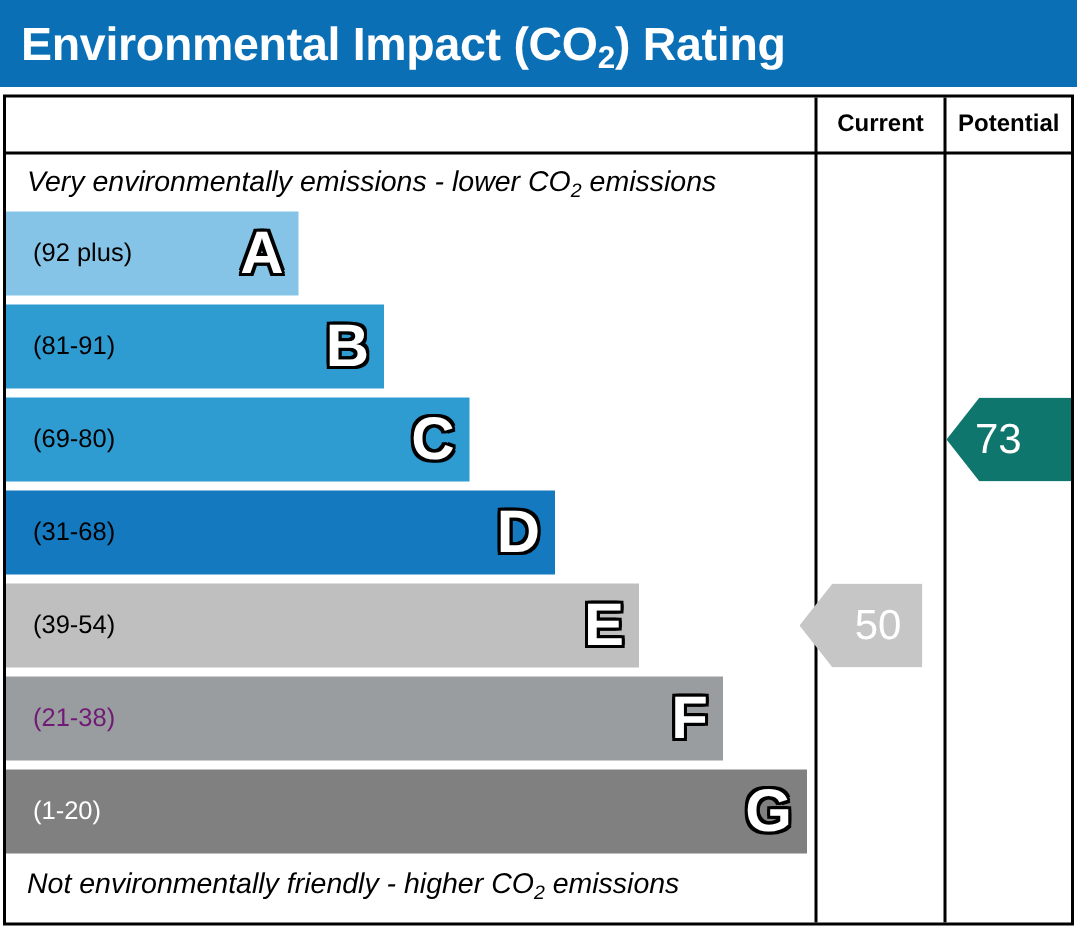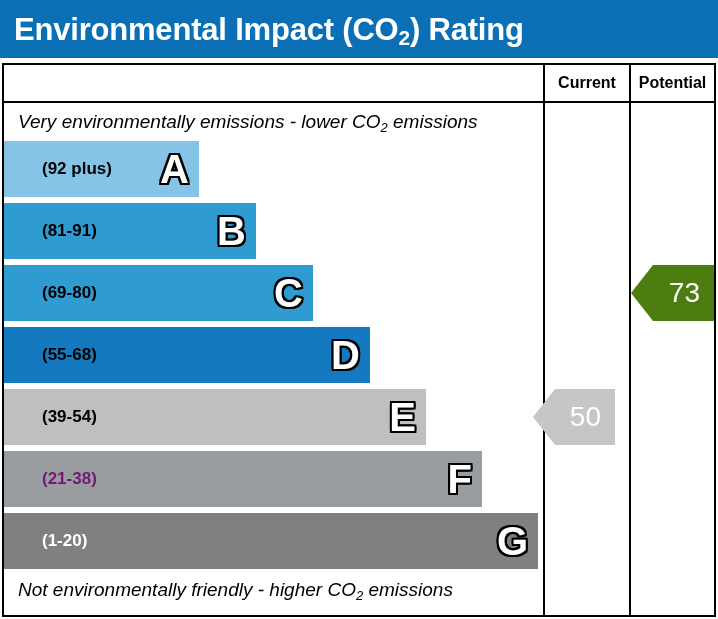--- a/index.html
+++ b/index.html
@@ -124,22 +124,22 @@
   }
   .band {
     position: absolute;
     left: 0;
     height: 56px;
     display: flex;
     align-items: center;
   }
   .band-range {
     font-size: 17px;
-    font-weight: bold;
-    padding-left: 38px;
+    font-weight: normal;
+    padding-left: 18px;
     white-space: nowrap;
   }
   .band-letter {
     position: absolute;
     right: 10px;
     font-size: 40px;
     font-weight: bold;
     line-height: 1;
     color: #ffffff;
     -webkit-text-stroke: 3px #000000;
@@ -194,40 +194,40 @@
       </div>
       <div class="band" style="top: 62px; width: 252px; background: rgb(46, 155, 209);">
         <span class="band-range" style="color: rgb(0, 0, 0);">(81-91)</span>
         <span class="band-letter">B</span>
       </div>
       <div class="band" style="top: 124px; width: 309px; background: rgb(46, 155, 209);">
         <span class="band-range" style="color: rgb(0, 0, 0); text-align: right;">(69-80)</span>
         <span class="band-letter">C</span>
       </div>
       <div class="band" style="top: 186px; width: 366px; background: rgb(20, 121, 190);">
-        <span class="band-range" style="color: rgb(0, 0, 0);">(55-68)</span>
+        <span class="band-range" style="color: rgb(0, 0, 0);">(31-68)</span>
         <span class="band-letter">D</span>
       </div>
       <div class="band" style="top: 248px; width: 422px; background: rgb(191, 191, 191);">
         <span class="band-range" style="color: rgb(0, 0, 0);">(39-54)</span>
         <span class="band-letter">E</span>
       </div>
       <div class="band" style="top: 310px; width: 478px; background: rgb(154, 157, 160);">
         <span class="band-range" style="color: #701a75;">(21-38)</span>
         <span class="band-letter">F</span>
       </div>
       <div class="band" style="top: 372px; width: 534px; background: rgb(128, 128, 128);">
         <span class="band-range" style="color: rgb(255, 255, 255);">(1-20)</span>
         <span class="band-letter">G</span>
       </div>
     </div>
 
     <div class="marker current" style="top: 324px; background: rgb(198, 198, 198);">
       <span>50</span>
     </div>
-    <div class="marker potential" style="top: 200px; background: #4d7c0f;">
+    <div class="marker potential" style="top: 200px; background: #0f766e; justify-content: center;">
       <span>73</span>
     </div>
 
     <div class="caption bottom"><span>Not environmentally friendly - higher CO</span><sub>2</sub><span> emissions</span></div>
 
   </div>
 </div>
 
 </body></html>

